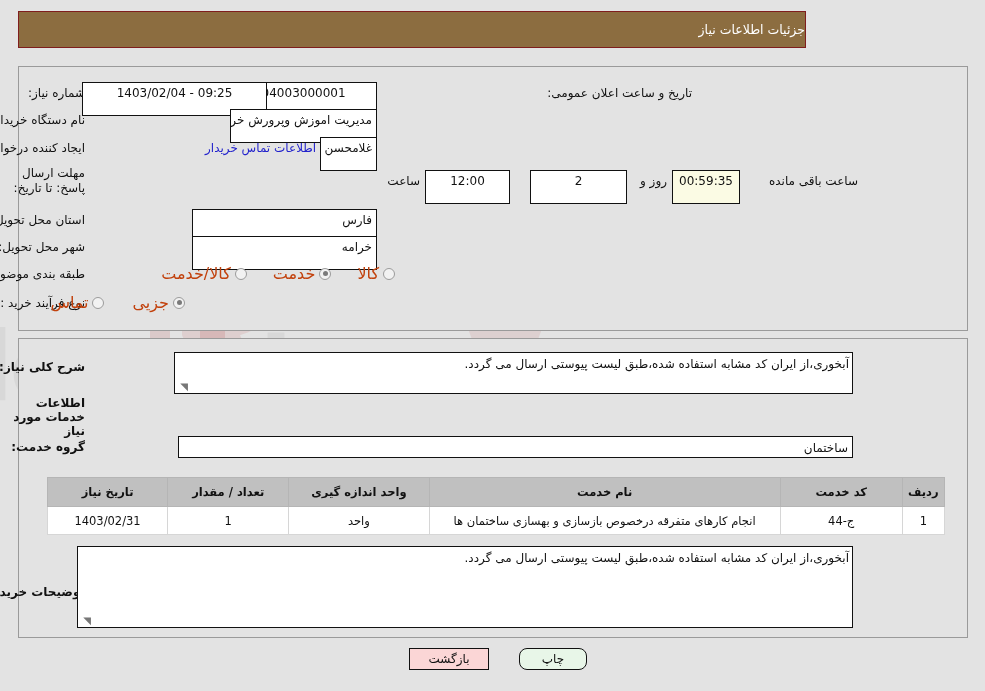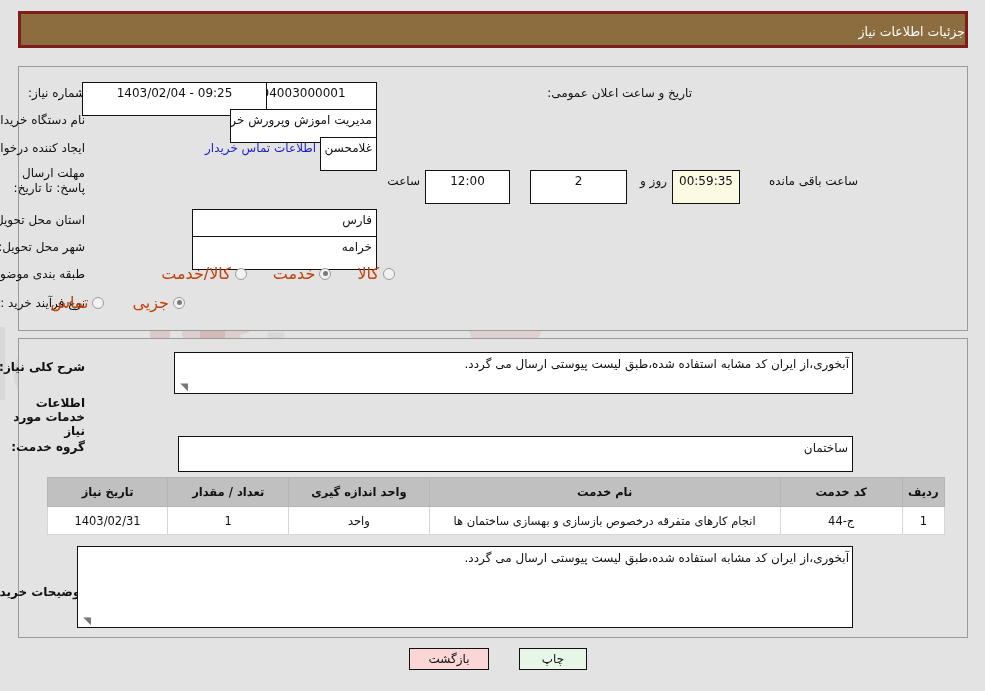--- a/index.html
+++ b/index.html
@@ -25,23 +25,23 @@
     width: 985px; height: 360px;
     pointer-events: none;
     z-index: 0;
     opacity: 1;
   }
 
   
   .titlebar {
     position: absolute;
     left: 18px; top: 11px;
-    width: 950px; height: 37px;
+    width: 788px; height: 37px;
     background: #8c6d40;
-    border: 3px solid #7f1d1d;
+    border: 1px solid #7f1d1d;
     box-sizing: border-box;
     color: #ffffff;
     font-size: 12.5px;
     line-height: 35px;
     text-align: right;
     padding-left: 0;
     padding-right: 0;
     z-index: 2;
   }
   .titlebar span { display:block; padding-left: 12px; }
@@ -203,21 +203,21 @@
     box-sizing: border-box;
     font-size: 12px;
     line-height: 20px;
     text-align: center;
     color: #111;
     cursor: pointer;
     z-index: 3;
     font-family: "DejaVu Sans", "Liberation Sans", sans-serif;
     padding: 0;
   }
-  #btn-print  { left: 519px; top: 648px; width: 68px; background: #e8f6e8; }
+  #btn-print  { left: 519px; top: 648px; width: 68px; background: #e8f6e8; border-radius: 8px; }
   #btn-back   { left: 409px; top: 648px; width: 80px; background: #fbd6d6; }
 </style>
 </head>
 <body>
 
 <div id="page">
 
   <svg id="watermark" viewBox="0 0 985 360" xmlns="http://www.w3.org/2000/svg">
     <g opacity="0.14" fill="#b03030">
       <path d="M150 60 L300 60 L300 100 L225 100 L225 250 L150 250 Z"></path>
@@ -298,21 +298,21 @@
 
   <div class="lbl" style="right:900px; top:360px; font-weight:bold;">شرح کلی نیاز:</div>
   <div class="ta" style="right:132px; left:174px; top:352px; height:42px;">
     <span>آبخوری،از ایران کد مشابه استفاده شده،طبق لیست پیوستی ارسال می گردد.</span>
     <span class="grip">◥</span>
   </div>
 
   <div class="secthead" style="right:900px; top:396px; font-weight:bold;">اطلاعات خدمات مورد نیاز</div>
 
   <div class="lbl" style="right:900px; top:440px; font-weight:bold;">گروه خدمت:</div>
-  <div class="fld right" style="right:132px; left:178px; top:436px; height:36px; line-height:22px;">ساختمان</div>
+  <div class="fld right" style="right:132px; left:178px; top:436px; height:22px; line-height:22px;">ساختمان</div>
 
   <table id="tbl">
     <thead>
       <tr>
         <th class="col-row">ردیف</th>
         <th class="col-code">کد خدمت</th>
         <th class="col-name">نام خدمت</th>
         <th class="col-unit">واحد اندازه گیری</th>
         <th class="col-qty">تعداد / مقدار</th>
         <th class="col-date">تاریخ نیاز</th>

